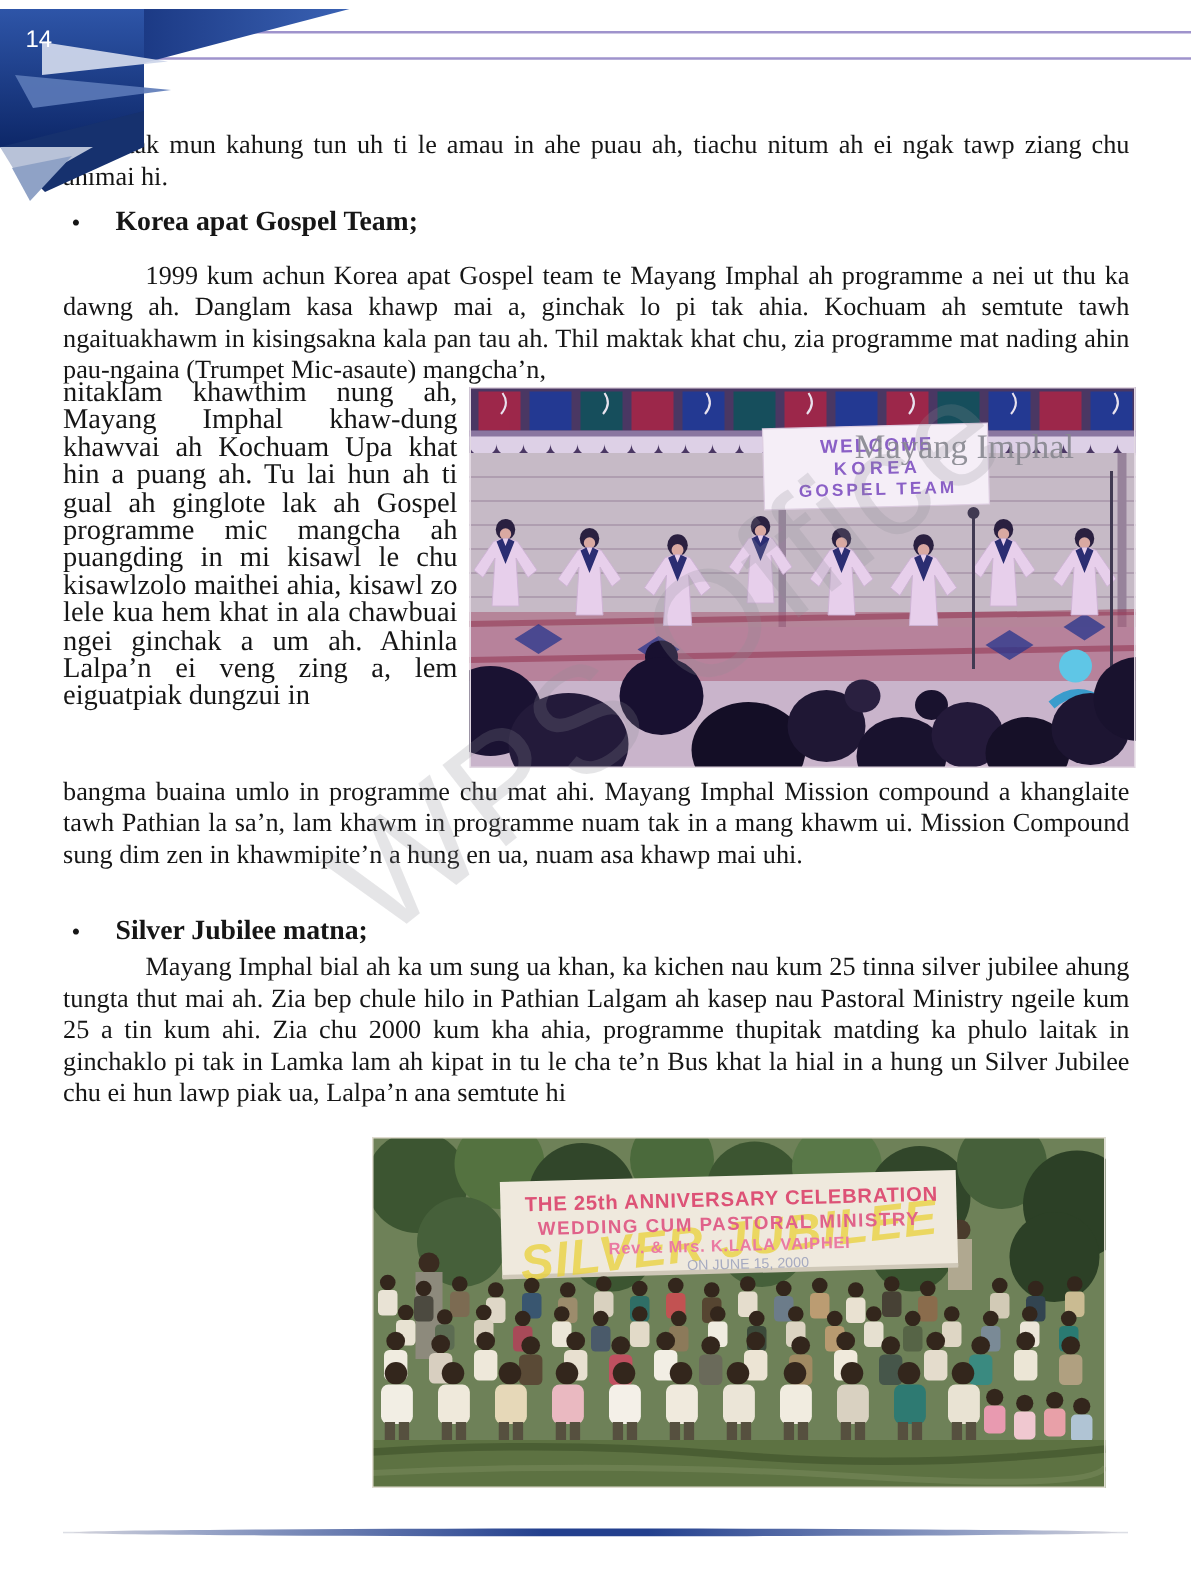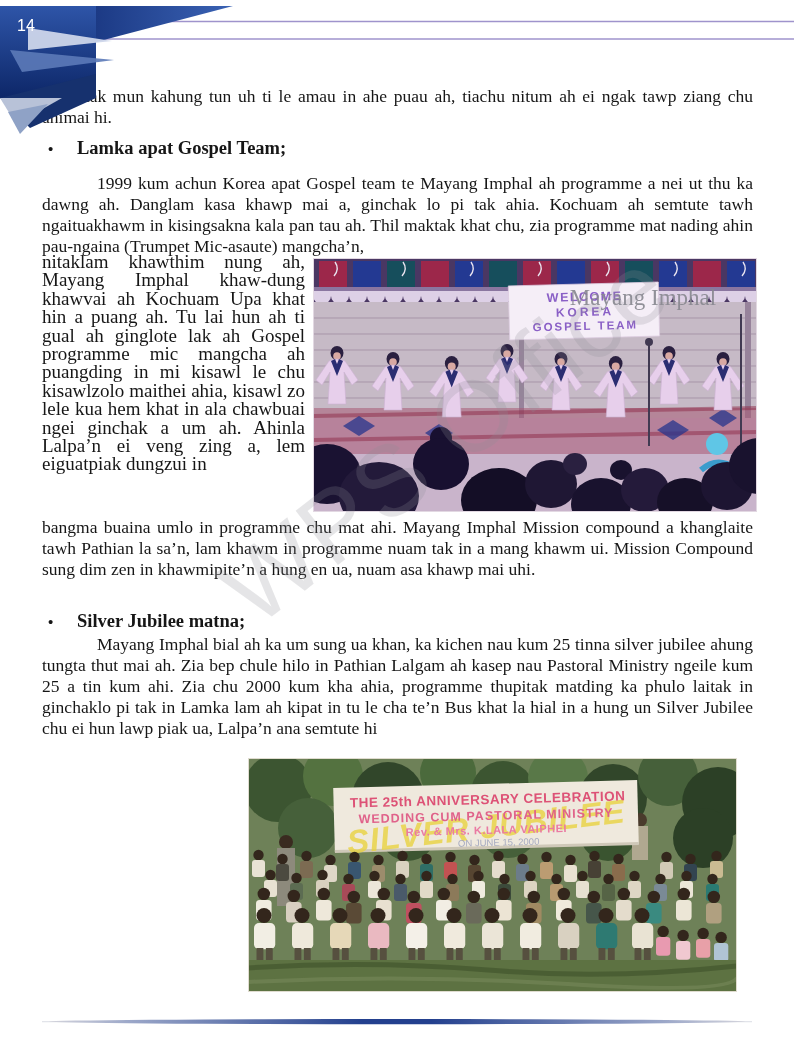--- a/index.html
+++ b/index.html
@@ -55,21 +55,21 @@
       <polygon points="0,98 62,98 16,124" fill="#b8c2d8"></polygon>
       <polygon points="8,112 48,104 20,134" fill="#8fa2c6"></polygon>
     </g>
     <text x="17" y="31" font-family="Liberation Sans, sans-serif" font-size="16" fill="#ffffff">14</text>
   </svg>
 
   <div class="para" style="top:86px">khawitak mun kahung tun uh ti le amau in ahe puau ah, tiachu nitum ah ei ngak tawp ziang chu ahimai hi.</div>
 
   <div class="heading" style="top:138px">
     <span class="bullet">•</span>
-    <span>Lamka apat Gospel Team;</span>
+    <span>Korea apat Gospel Team;</span>
   </div>
 
   <div class="para indent" style="top:173px">1999 kum achun Korea apat Gospel team te Mayang Imphal ah programme a nei ut thu ka dawng ah. Danglam kasa khawp mai a, ginchak lo pi tak ahia. Kochuam ah semtute tawh ngaituakhawm in kisingsakna kala pan tau ah. Thil maktak khat chu, zia programme mat nading ahin pau-ngaina (Trumpet Mic-asaute) mangcha’n,</div>
 
   <div class="sidecol" id="col1">nitaklam khawthim nung ah, Mayang Imphal khaw-dung khawvai ah Kochuam Upa khat hin a puang ah. Tu lai hun ah ti gual ah ginglote lak ah Gospel programme mic mangcha ah puangding in mi kisawl le chu kisawlzolo maithei ahia, kisawl zo lele kua hem khat in ala chawbuai ngei ginchak a um ah. Ahinla Lalpa’n ei veng zing a, lem eiguatpiak dungzui in</div>
 
   <svg id="photo1" class="photo" width="444" height="254" viewBox="0 0 444 254">
     <defs>
       <symbol id="chm">
         <ellipse cx="14" cy="9" rx="6.5" ry="7" fill="#2a2040"></ellipse>

